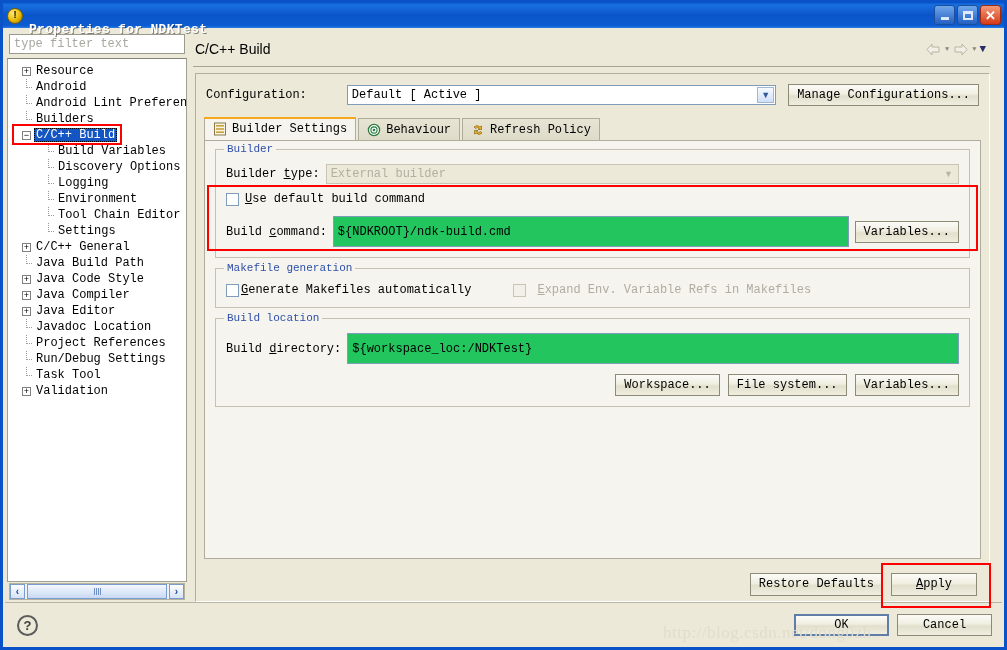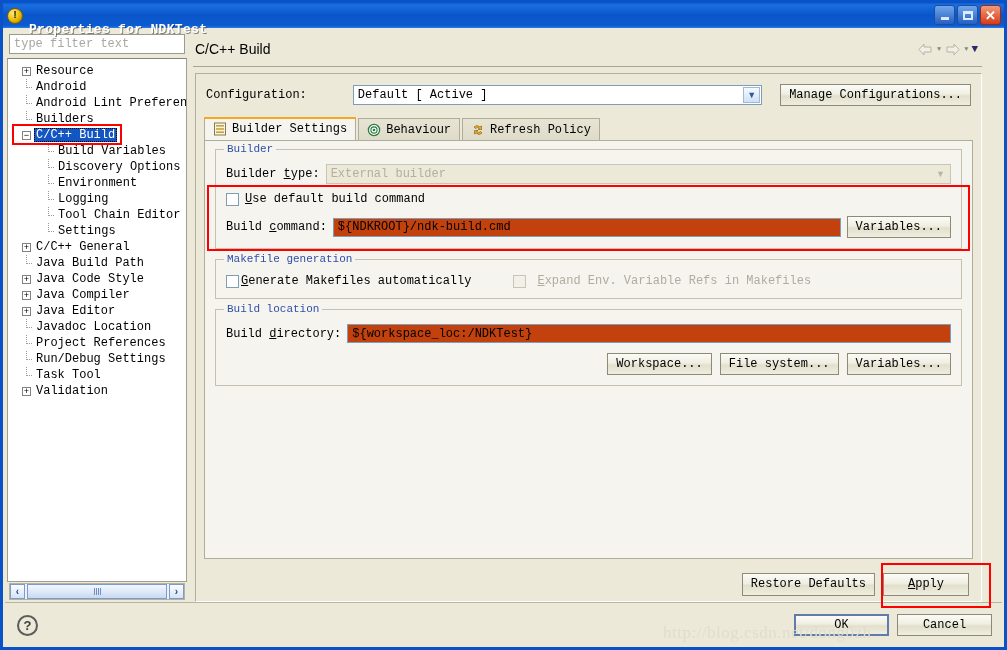--- a/index.html
+++ b/index.html
@@ -48,21 +48,21 @@
   }
   .tbtn.min{background:linear-gradient(180deg,#6fa6ec,#255fc0);}
   .tbtn.max{background:linear-gradient(180deg,#6fa6ec,#255fc0);}
   .tbtn.close{background:linear-gradient(180deg,#f29a7a,#d63a18);border-color:#9c2a0e;}
   .gl-min{width:8px;height:3px;background:#dce9fb;margin-top:7px;}
   .gl-max{width:10px;height:9px;border:2px solid #dce9fb;border-top-width:3px;box-sizing:border-box;}
   .gl-x{color:#fff;font-size:13px;font-weight:bold;line-height:1;font-family:"Liberation Sans",sans-serif;}
 
   
   .dialog-body{flex:1;display:flex;flex-direction:column;min-height:0;background:#ece9d8;}
-  .split{flex:1;display:flex;min-height:0;padding:4px 20px 0 4px;box-sizing:border-box;justify-content:space-between;}
+  .split{flex:1;display:flex;min-height:0;padding:4px 12px 0 4px;box-sizing:border-box;justify-content:space-between;}
 
   
   .leftpane{
     width:180px;flex:0 0 180px;display:flex;flex-direction:column;min-height:0;
   }
   .filter-box{
     height:20px;flex:0 0 20px;margin:2px 2px 4px 2px;
     border:1px solid #9a9a8e;background:#ffffff;
     display:flex;align-items:center;padding:0 4px;box-sizing:border-box;
   }
@@ -128,21 +128,21 @@
   .navarrow{width:17px;height:15px;display:block;}
   .tinycar{font-size:7px;color:#8b8b80;line-height:1;}
   .menucar{color:#2b2b6b;font-size:11px;line-height:1;}
   .head-sep{height:1px;background:#a8a496;margin:0 2px 0 0;}
 
   .content-area{
     flex:1;margin:6px 2px 0 2px;background:#ece9d8;
     border:1px solid #b3af9e;border-right-color:#ffffff;border-bottom-color:#ffffff;
     display:flex;flex-direction:column;min-height:0;box-sizing:border-box;
   }
-  .config-row{display:flex;align-items:center;padding:10px 10px 8px 10px;gap:18px;}
+  .config-row{display:flex;align-items:center;padding:10px 10px 8px 10px;gap:12px;}
   .config-label{font-size:12px;}
   .combo{
     flex:1;height:20px;background:#ffffff;border:1px solid #7f9db9;
     display:flex;align-items:center;padding:0 0 0 4px;box-sizing:border-box;position:relative;margin-left:28px;
   }
   .combo .val{font-size:12px;color:#000;}
   .combo .arrow{
     position:absolute;right:1px;top:1px;width:17px;height:16px;
     background:linear-gradient(180deg,#f6faff,#cfe0f5);
     border:1px solid #9fb8d8;box-sizing:border-box;
@@ -187,21 +187,21 @@
   }
   .group > .legend{
     position:absolute;top:-7px;left:8px;background:#f5f4ef;padding:0 3px;
     color:#2f4fa8;font-size:11px;
   }
   .row{display:flex;align-items:center;gap:6px;margin-bottom:8px;}
   .row:last-child{margin-bottom:0;}
   .lab{font-size:12px;white-space:nowrap;}
   .lab u{text-decoration:underline;}
   .txt{
-    flex:1;height:19px;background:#c2410c;border:1px solid #7f9db9;
+    flex:1;height:31px;background:#22c55e;border:1px solid #7f9db9;
     display:flex;align-items:center;padding:0 4px;box-sizing:border-box;font-size:12px;
   }
   .combo2{
     flex:1;height:20px;background:#ece9d8;border:1px solid #c9c5b4;
     display:flex;align-items:center;padding:0 4px;box-sizing:border-box;
     font-size:12px;color:#b3afa2;position:relative;
   }
   .combo2 .arrow{
     position:absolute;right:1px;top:1px;width:17px;height:16px;
     background:#ece9d8;border:none;
@@ -296,25 +296,25 @@
               <div class="trow indent">
                 <div class="nub"></div>
                 <span class="lbl">Build Variables</span>
               </div>
               <div class="trow indent">
                 <div class="nub"></div>
                 <span class="lbl">Discovery Options</span>
               </div>
               <div class="trow indent">
                 <div class="nub"></div>
+                <span class="lbl">Logging</span>
+              </div>
+              <div class="trow indent">
+                <div class="nub"></div>
                 <span class="lbl">Environment</span>
-              </div>
-              <div class="trow indent">
-                <div class="nub"></div>
-                <span class="lbl">Logging</span>
               </div>
               <div class="trow indent">
                 <div class="nub"></div>
                 <span class="lbl">Tool Chain Editor</span>
               </div>
               <div class="trow indent">
                 <div class="nub"></div>
                 <span class="lbl">Settings</span>
               </div>
               <div class="trow">

